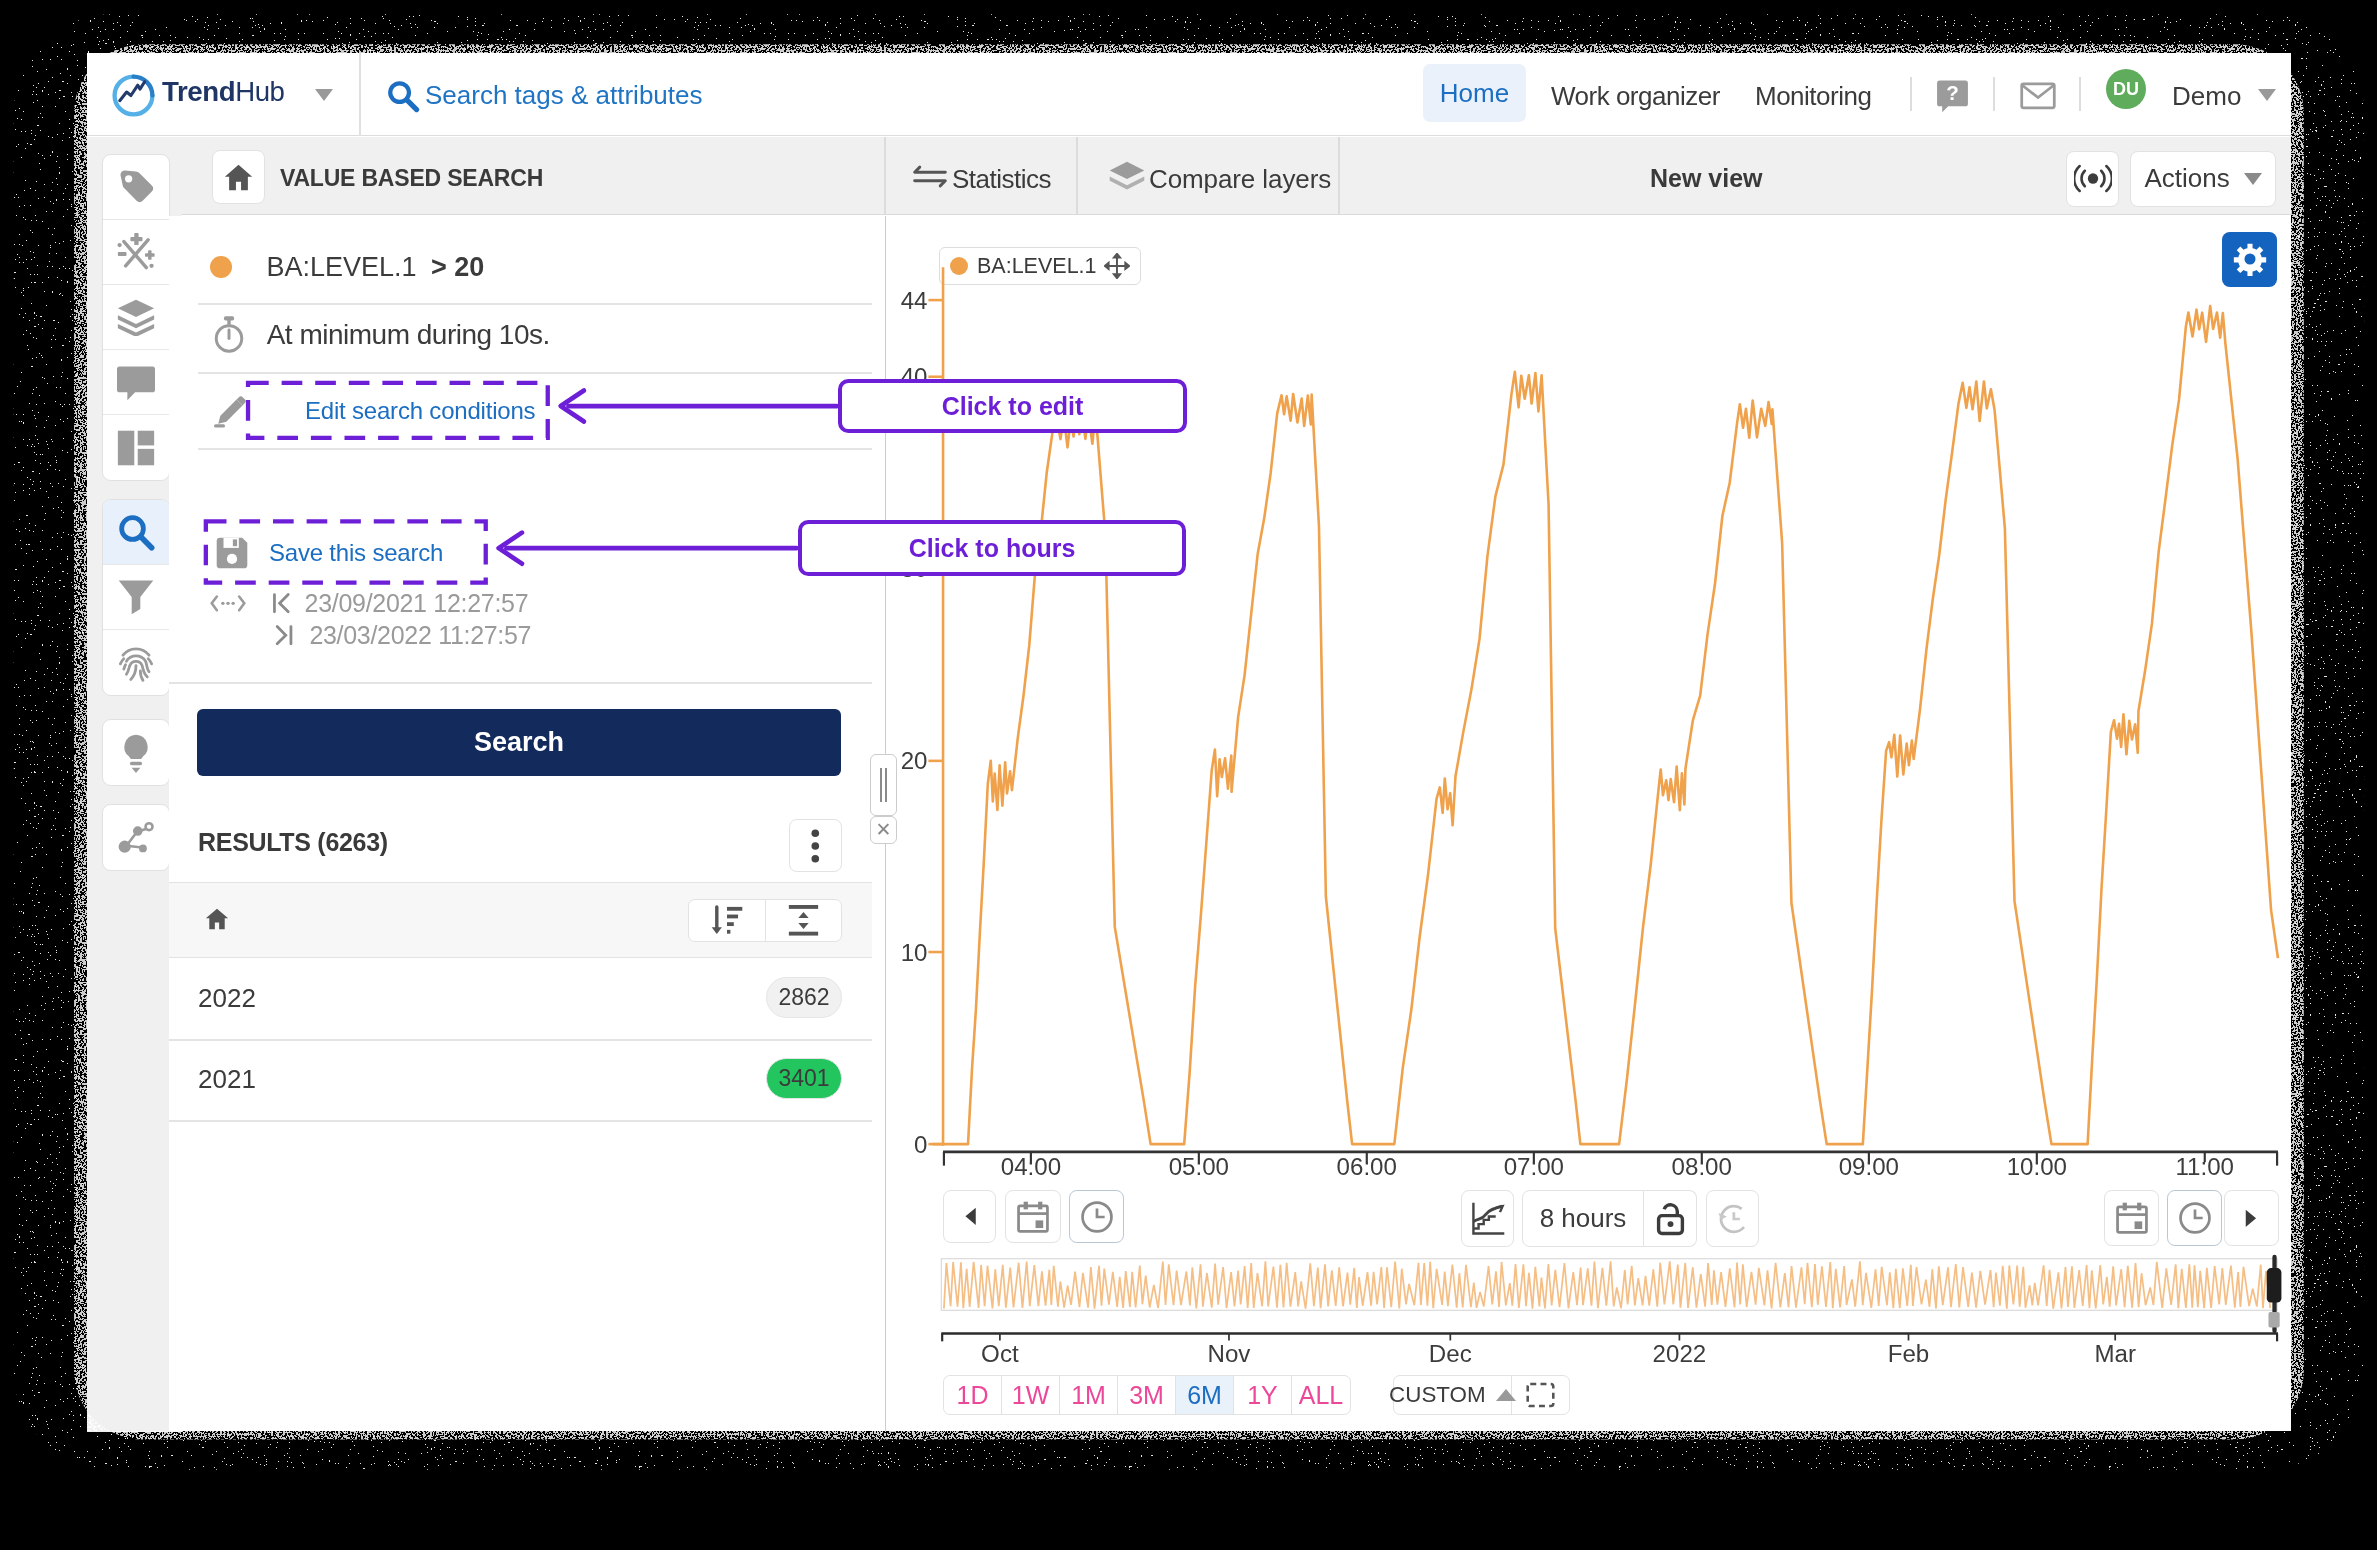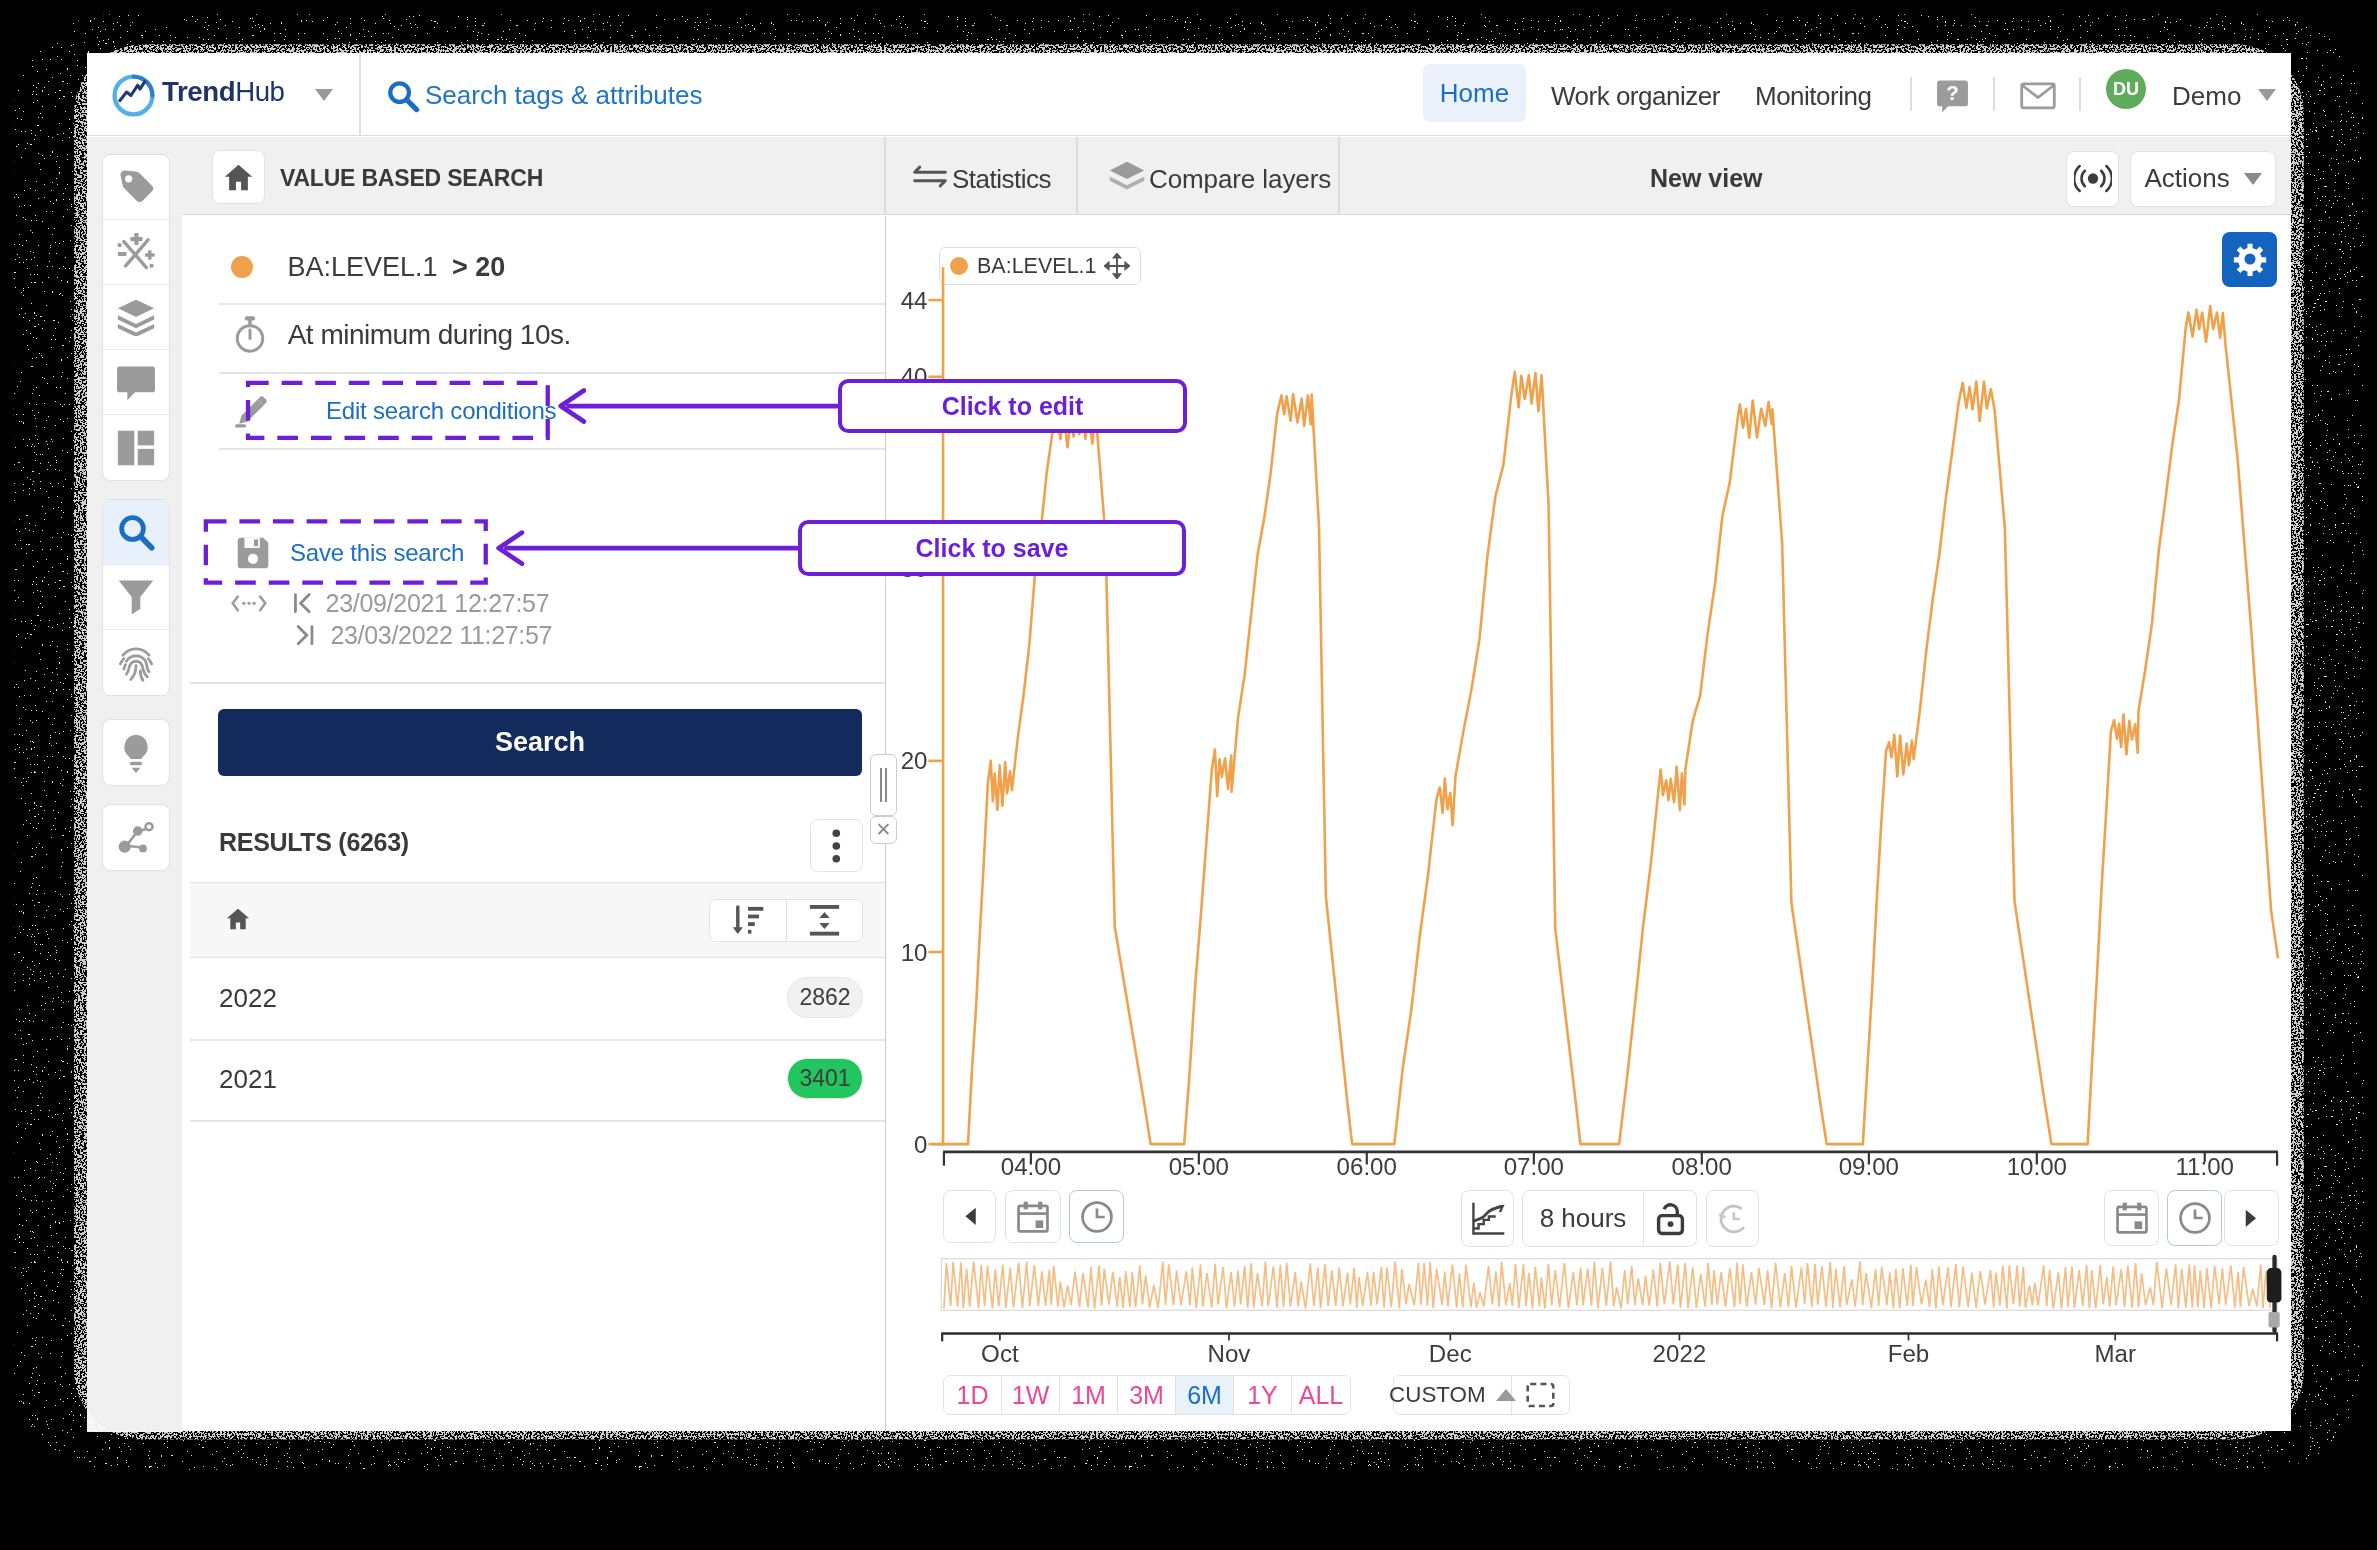--- a/index.html
+++ b/index.html
@@ -6,21 +6,21 @@
 #win { position:absolute; left:87px; top:53px; width:2204px; height:1378px; background:#fff; }
 .overlay { position:absolute; left:0; top:0; pointer-events:none; }
 .caret { display:inline-block; width:0; height:0; border-left:9.5px solid transparent; border-right:9.5px solid transparent; border-top:12px solid #999; }
 
 #nav { position:absolute; left:0; top:0; width:100%; height:83px; background:#fff; border-bottom:1.7px solid #ddd; }
 #toolbar { position:absolute; left:0; top:84px; width:100%; height:78px; background:#f0f0f0; border-bottom:1.7px solid #d9d9d9; }
 #rail { position:absolute; left:0; top:84px; width:95px; height:1295px; background:#f0f0f0; }
 .railgrp { position:absolute; left:14.6px; width:68px; background:#fff; border:1.7px solid #e0e0e0; border-radius:8.6px; overflow:hidden; }
 .railbtn { width:100%; height:65px; display:flex; align-items:center; justify-content:center; border-bottom:1.7px solid #e8e8e8; }
 .railbtn.active { background:#e8f1fb; }
-#lpanel { position:absolute; left:103px; top:163px; width:703px; height:1215px; background:#fff;padding-left:7px; }
+#lpanel { position:absolute; left:82px; top:163px; width:703px; height:1215px; background:#fff;padding-left:7px; }
 #divider { position:absolute; left:798px; top:163px; width:1.7px; height:1215px; background:#ccc; }
 #cpanel { position:absolute; left:799px; top:163px; width:1405px; height:1215px; background:#fff; }
 .sep { position:absolute; left:29px; right:0; height:1.7px; background:#e4e4e4; }
 .row { position:absolute; left:0; width:100%; display:flex; align-items:center; }
 .bluelink { color:#1b6ec2; font-size:24px; letter-spacing:-0.2px; }
 .gtext { color:#9a9a9a; font-size:25px; letter-spacing:-0.3px; }
 .btn { background:#fff; border:1.7px solid #e2e2e2; border-radius:7.8px; display:flex; align-items:center; justify-content:center; }
 
 .preset { width:58px; display:flex; align-items:center; justify-content:center; font-size:25px; color:#ec4899; border-right:1.7px solid #e2e2e2; }
 </style></head>
@@ -533,13 +533,13 @@
         </feComponentTransfer>
       <feComposite in="t" in2="SourceAlpha" operator="in" result="m"></feComposite>
       <feColorMatrix in="m" type="matrix" values="0 0 0 0 1  0 0 0 0 1  0 0 0 0 1  0 0 0 0.8 0"></feColorMatrix>
     </filter>
   </defs>
   <path fill-rule="evenodd" filter="url(#sp1)" fill="#fff" d="M131 16 H2630 A115 115 0 0 1 2745 131 V1591 A115 115 0 0 1 2630 1706 H131 A115 115 0 0 1 16 1591 V131 A115 115 0 0 1 131 16 Z M101 61 H2660 V1661 H101 Z"></path>
   <path fill-rule="evenodd" filter="url(#sp2)" fill="#fff" d="M166 51 H2595 A80 80 0 0 1 2675 131 V1591 A80 80 0 0 1 2595 1671 H166 A80 80 0 0 1 86 1591 V131 A80 80 0 0 1 166 51 Z M101 61 H2660 V1661 H101 Z"></path>
 </svg>
 
 <div class="abs" style="left:838px; top:379px; width:349px; height:54px; background:#fff; border:4.3px solid #6d1fd8; border-radius:10.3px; display:flex; align-items:center; justify-content:center; color:#6d1fd8; font-size:25px; font-weight:bold;">Click to edit</div>
-<div class="abs" style="left:798px; top:520px; width:388px; height:56px; background:#fff; border:4.3px solid #6d1fd8; border-radius:10.3px; display:flex; align-items:center; justify-content:center; color:#6d1fd8; font-size:25px; font-weight:bold;">Click to save</div>
+<div class="abs" style="left:798px; top:520px; width:388px; height:56px; background:#fff; border:4.3px solid #6d1fd8; border-radius:10.3px; display:flex; align-items:center; justify-content:center; color:#6d1fd8; font-size:25px; font-weight:bold;">Click to hours</div>
 
 </body></html>

